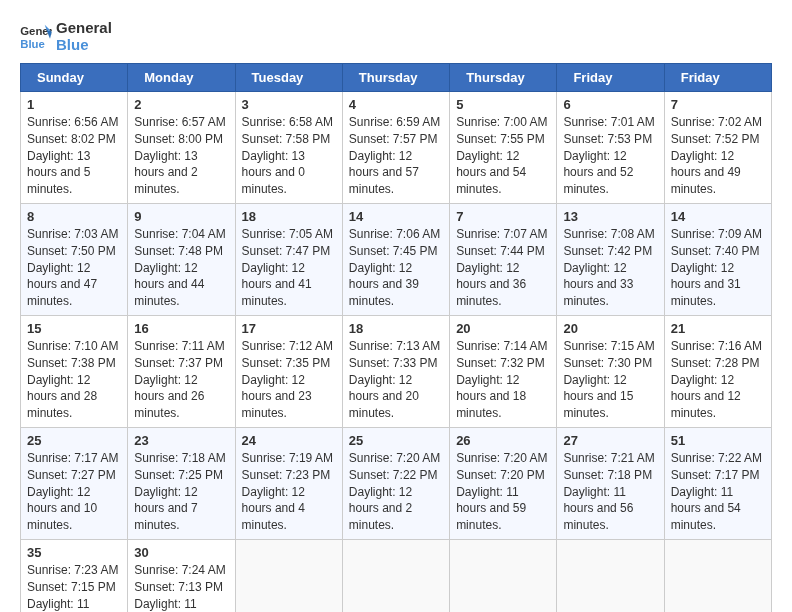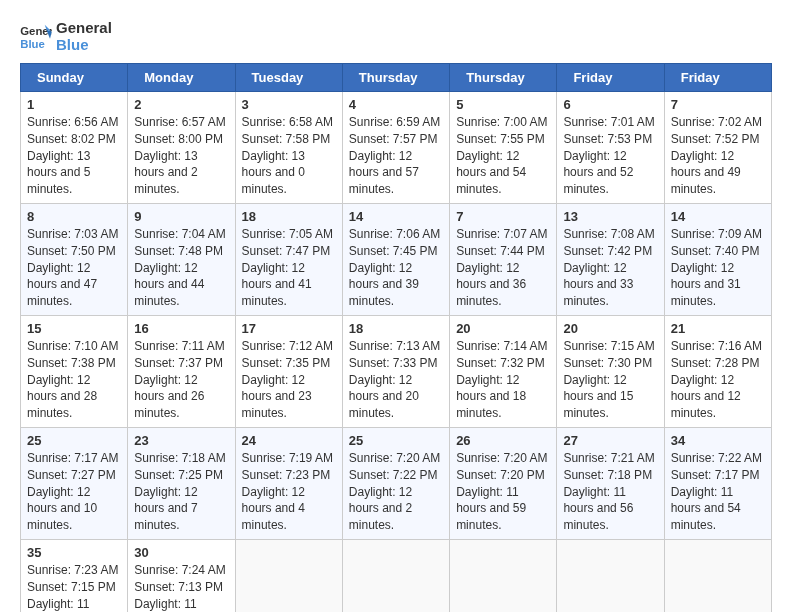--- a/index.html
+++ b/index.html
@@ -222,21 +222,21 @@
         </td>
         <td>
           <span class="day-num">26</span>
           <div class="day-info">Sunrise: 7:20 AM<br>Sunset: 7:20 PM<br>Daylight: 11 hours and 59 minutes.</div>
         </td>
         <td>
           <span class="day-num">27</span>
           <div class="day-info">Sunrise: 7:21 AM<br>Sunset: 7:18 PM<br>Daylight: 11 hours and 56 minutes.</div>
         </td>
         <td>
-          <span class="day-num">34</span>
+          <span class="day-num">51</span>
           <div class="day-info">Sunrise: 7:22 AM<br>Sunset: 7:17 PM<br>Daylight: 11 hours and 54 minutes.</div>
         </td>
       </tr>
       <tr>
         <td>
           <span class="day-num">35</span>
           <div class="day-info">Sunrise: 7:23 AM<br>Sunset: 7:15 PM<br>Daylight: 11 hours and 51 minutes.</div>
         </td>
         <td>
           <span class="day-num">30</span>

